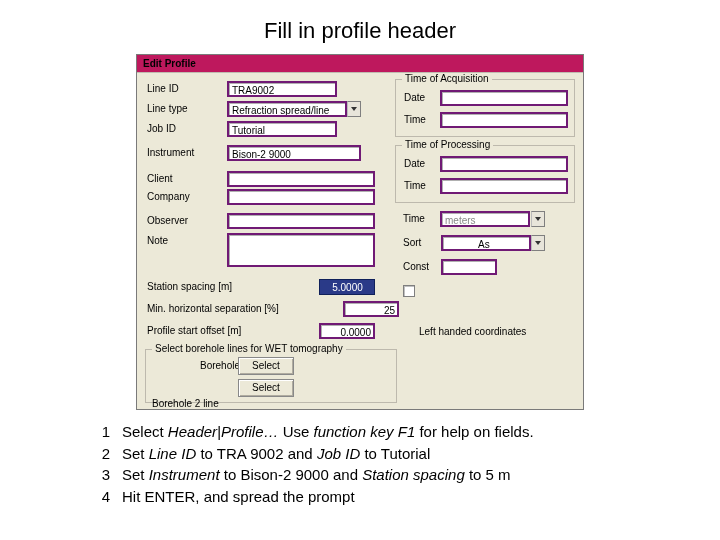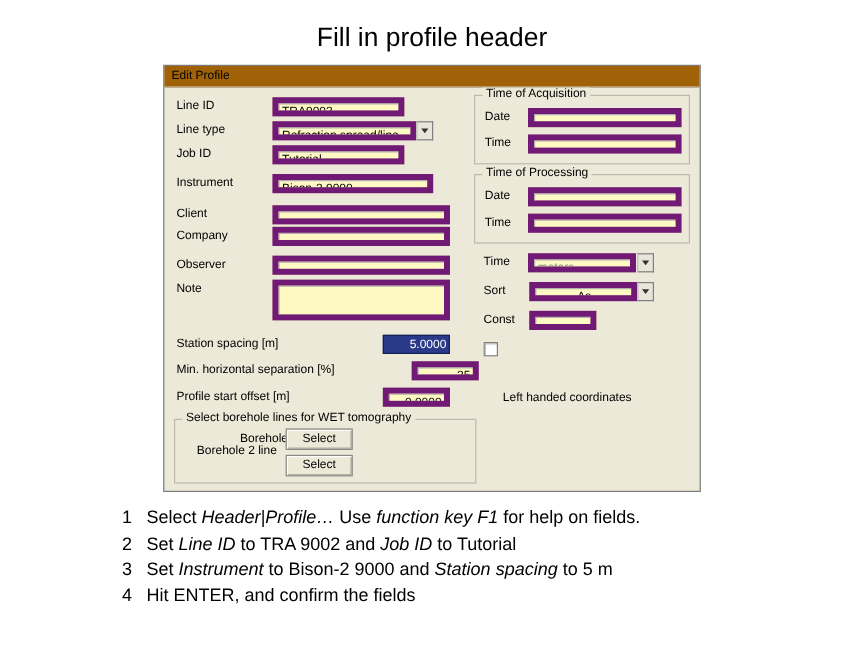--- a/index.html
+++ b/index.html
@@ -20,49 +20,49 @@
   .dialog {
     width: 448px;
     margin: 0 auto;
     background: #ece9d8;
     border: 1px solid #7a7a7a;
     font-family: Tahoma, "MS Sans Serif", Arial, sans-serif;
     font-size: 10px;
     color: #000;
   }
   .dlg-titlebar {
-    background: #a16207;
+    background: #be185d;
     border-bottom: 1px solid #c0bcb0;
     padding: 3px 6px;
     font-size: 10px;
-    font-weight: normal;
+    font-weight: bold;
   }
   .dlg-body {
     position: relative;
     height: 336px;
   }
   .lbl {
     position: absolute;
     font-size: 10px;
     white-space: nowrap;
   }
   .fld {
     position: absolute;
     height: 16px;
-    background: #fef9c3;
-    border: 5px solid #701a75;
+    background: #ffffff;
+    border: 2px solid #701a75;
     box-shadow: inset 1px 1px 0 #b0b0b0;
     font-size: 10px;
     padding: 1px 3px 0 3px;
     line-height: 13px;
     overflow: hidden;
   }
   .fld.disabled { color: #888; }
   .fld.num { text-align: right; padding-right: 2px; }
-  .fld.num-b { background:#2a3a88; color:#fff; text-align:right; padding-right:2px; border:1px solid #10205a; box-shadow:none;}
+  .fld.num-b { background:#2a3a88; color:#fff; text-align:center; padding-right:2px; border:1px solid #10205a; box-shadow:none;}
   .drop-btn {
     position: absolute;
     width: 14px;
     height: 16px;
     background: #e8e5da;
     border: 1px solid #7f7f7f;
     border-left: 1px solid #bbb;
   }
   .drop-btn::after {
     content: "";
@@ -199,33 +199,33 @@
     <div class="lbl" style="left:266px; top:188px;">Const</div>
     <div class="fld num" style="left:304px; top:186px; width:56px;"></div>
 
     <div class="chk" style="left:266px; top:212px;"></div>
     <div class="lbl" style="left:282px; top:213px;margin-top:40px;">Left handed coordinates</div>
 
     <div class="groupbox" style="left:8px; top:276px; width:252px; height:54px;">
       <div class="legend">Select borehole lines for WET tomography</div>
       <div class="lbl" style="left:6px; top:10px;padding-left:48px;">Borehole 1 line</div>
       <div class="btn" style="left:92px; top:7px; width:56px;">Select</div>
-      <div class="lbl" style="left:6px; top:20px;margin-left:12px;">Borehole 2 line</div>
+      <div class="lbl" style="left:6px; top:48px;">Borehole 2 line</div>
       <div class="btn" style="left:92px; top:29px; width:56px;">Select</div>
     </div>
 
   </div>
 </div>
 
 <div class="instructions">
   <ol>
     <li>
       <span>Select </span><em>Header|Profile…</em><span> Use </span><em>function key F1</em><span> for help on fields.</span>
     </li>
     <li>
       <span>Set </span><em>Line ID </em><span> to TRA 9002 and </span><em>Job ID </em><span> to Tutorial</span>
     </li>
     <li>
       <span>Set </span><em>Instrument </em><span> to Bison-2 9000 and </span><em>Station spacing </em><span> to 5 m</span>
     </li>
-    <li>Hit ENTER, and confirm the fields</li>
+    <li>Hit ENTER, and spread the prompt</li>
   </ol>
 </div>
 
 </body></html>

